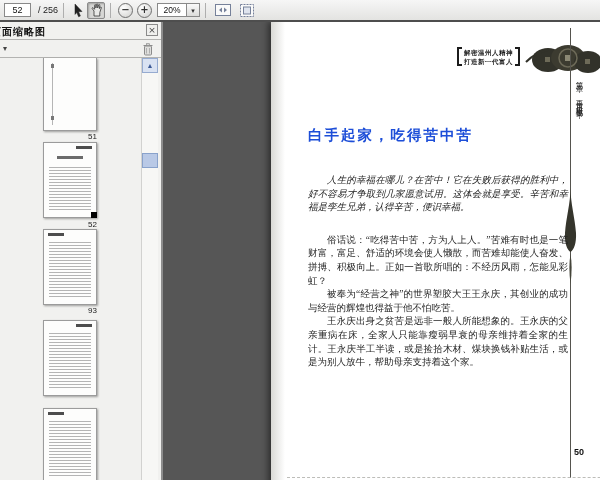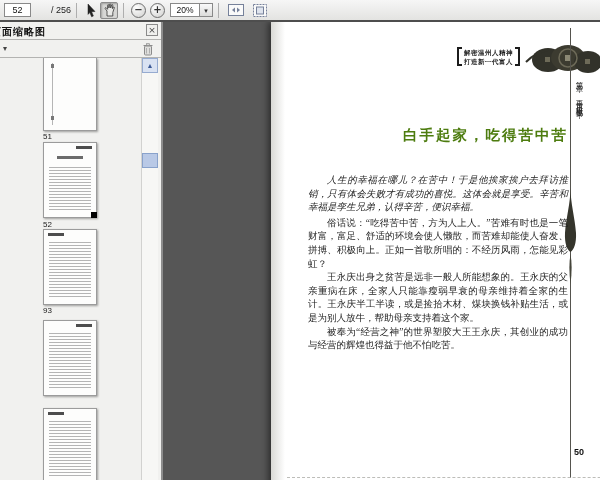--- a/index.html
+++ b/index.html
@@ -5,21 +5,21 @@
   * { margin:0; padding:0; box-sizing:border-box; }
   html,body { width:600px; height:496px; overflow:hidden; font-family:"Liberation Sans", sans-serif; }
   .screen { position:relative; width:600px; height:480px; background:#565656; overflow:hidden; }
 
   
   .toolbar { position:absolute; top:0; left:0; width:600px; height:22px;
     background:linear-gradient(#f6f6f6,#e3e3e1); border-bottom:2px solid #4e4e4e;
     display:flex; align-items:center; z-index:30; }
   .pg-in { width:27px; height:14px; margin-left:4px; border:1px solid #898989; background:#fff;
     font:9px "Liberation Sans",sans-serif; text-align:center; color:#111; }
-  .pg-total { font-size:9px; color:#222; margin-left:20px; }
+  .pg-total { font-size:9px; color:#222; margin-left:7px; }
   .sep { width:1px; height:15px; background:#aeaeae; margin:0 5px; }
   .tbtn { width:18px; height:17px; display:flex; align-items:center; justify-content:center;
     border:1px solid transparent; background:transparent; cursor:pointer; }
   .tbtn.active { border:1px solid #8b8b8b; background:#d7d7d5; border-radius:2px;
     box-shadow:inset 1px 1px 2px rgba(0,0,0,.25); }
   .circle-btn { width:15px; height:15px; border-radius:50%; border:1px solid #6f6f6f;
     background:radial-gradient(circle at 35% 30%, #ffffff, #cfcfcd); margin:0 2px;
     font:bold 10px/12px "DejaVu Sans",sans-serif; color:#333; text-align:center; cursor:pointer; }
   .zoom-box { width:30px; height:14px; border:1px solid #898989; background:#fff;
     font-size:8.5px; color:#111; text-align:center; line-height:12px; margin-left:3px; }
@@ -39,21 +39,21 @@
   .sb-caret { position:absolute; left:3px; top:4px; font-size:8px; color:#444; cursor:pointer; }
   .sb-trash { position:absolute; right:8px; top:2px; cursor:pointer; opacity:.75; }
   .thumbs { position:absolute; left:0; top:36px; right:20px; bottom:0; }
   .thumb { position:absolute; left:43px; width:54px; background:#fdfdfc; border:1px solid #9b9b9b;
     box-shadow:1px 1px 2px rgba(0,0,0,.35); cursor:pointer; }
   .t51 { top:0; height:73px; border-top:none; }
   .t52 { top:84px;  height:76px; }
   .t53 { top:171px; height:76px; }
   .t54 { top:262px; height:76px; }
   .t55 { top:350px; height:76px; }
-  .tl { position:absolute; left:43px; width:54px; text-align:left;
+  .tl { position:absolute; left:43px; width:54px; text-align:right;
     font:8px "Liberation Sans",sans-serif; color:#222; }
   .l51{top:74px;} .l52{top:162px;} .l53{top:248px;} .l54{top:340px;margin-top:14px;} .l55{top:428px;}
   .thumb .lines { position:absolute; left:5px; right:5px; top:12px; bottom:5px;
     background:repeating-linear-gradient(#9c9c9c 0,#9c9c9c 1px,transparent 1px,transparent 3px); opacity:.75; }
   .t52 .lines { top:24px; }
   .hdr { position:absolute; top:3px; width:16px; height:3px; background:#4d4d4d; }
   .hdr.r { right:4px; } .hdr.l { left:4px; }
   .t52 .ttl { position:absolute; top:13px; left:13px; right:13px; height:3px; background:#6b6b6b; }
   .t51 .spine { position:absolute; left:8px; top:5px; bottom:5px; width:1px; background:#b5b5b5; }
   .t51 .tick { position:absolute; left:7px; width:3px; height:4px; background:#777; }
@@ -81,27 +81,27 @@
   .hdr-lines span { font:bold 6.5px/9px "Liberation Sans",sans-serif; color:#1c1c1c; letter-spacing:.5px; white-space:nowrap; }
 
   .coins { position:absolute; left:253px; top:16px; }
 
   .rule { position:absolute; left:299px; top:6px; width:1px; height:450px; background:#55544e; }
   .chapter-vert { position:absolute; left:303px; top:53px; writing-mode:vertical-rl;
     font:7.5px "Liberation Sans",sans-serif; color:#222; letter-spacing:2px; }
   .chapter-vert .gap { display:inline-block; margin-top:9px; }
   .ink-blob { position:absolute; left:293px; top:166px; }
 
-  .page-title { position:absolute; left:37px; width:260px; top:104px; text-align:right;
-    font:bold 14.5px "Liberation Sans","DejaVu Sans",sans-serif; color:#4d7c0f; letter-spacing:2px; }
+  .page-title { position:absolute; left:37px; width:260px; top:104px; text-align:left;
+    font:bold 14.5px "Liberation Sans","DejaVu Sans",sans-serif; color:#1d4ed8; letter-spacing:2px; }
 
   .bodytext { position:absolute; left:37px; top:152px; width:260px; color:#1e1e1e; }
   .bodytext p { font-size:9.5px; line-height:13.6px; text-align:justify; text-indent:2em; margin:0; }
   .bodytext p.kai { font-style:italic; }
-  .bodytext p.gap-top { margin-top:2px; }
+  .bodytext p.gap-top { margin-top:19px; }
 
   .pageno { position:absolute; left:303px; top:425px; font:bold 9px "Liberation Sans",sans-serif; color:#111; }
   .scanline { position:absolute; left:16px; right:0; top:455px; border-top:1px dashed #bdbdb9; }
 </style>
 </head>
 <body>
 
 <div class="screen">
 
   <div class="toolbar">
@@ -232,24 +232,24 @@
       </div>
 
       <svg class="ink-blob" width="13" height="100" viewBox="0 0 13 100">
         <path d="M6.5,0 C6.5,15 2,30 1,45 C0.5,55 3,62 6.5,64 C10,62 12.5,55 12,45 C11,30 6.5,15 6.5,0 Z" fill="#35352c"></path>
         <path d="M6.5,66 C5,74 5,84 6.5,96 C8,84 8,74 6.5,66 Z" fill="#45453a"></path>
       </svg>
 
       <div class="page-title">白手起家，吃得苦中苦</div>
 
       <div class="bodytext">
-        <p class="kai">人生的幸福在哪儿？在苦中！于是他挨家挨户去拜访推销，只有体会失败才有成功的喜悦。这体会就是享受。辛苦和幸福是孪生兄弟，认得辛苦，便识幸福。</p>
+        <p class="kai">人生的幸福在哪儿？在苦中！它在失败后获得的胜利中，好不容易才争取到几家愿意试用。这体会就是享受。辛苦和幸福是孪生兄弟，认得辛苦，便识幸福。</p>
         <p class="gap-top">俗话说：“吃得苦中苦，方为人上人。”苦难有时也是一笔财富，富足、舒适的环境会使人懒散，而苦难却能使人奋发、拼搏、积极向上。正如一首歌所唱的：不经历风雨，怎能见彩虹？</p>
+        <p>被奉为“经营之神”的世界塑胶大王王永庆，其创业的成功与经营的辉煌也得益于他不怕吃苦。</p>
         <p>王永庆出身之贫苦是远非一般人所能想象的。王永庆的父亲重病在床，全家人只能靠瘦弱早衰的母亲维持着全家的生计。王永庆半工半读，或是捡拾木材、煤块换钱补贴生活，或是为别人放牛，帮助母亲支持着这个家。</p>
-        <p>被奉为“经营之神”的世界塑胶大王王永庆，其创业的成功与经营的辉煌也得益于他不怕吃苦。</p>
       </div>
 
       <div class="scanline"></div>
       <div class="pageno">50</div>
     </div>
   </div>
 
 </div>
 
 </body></html>

